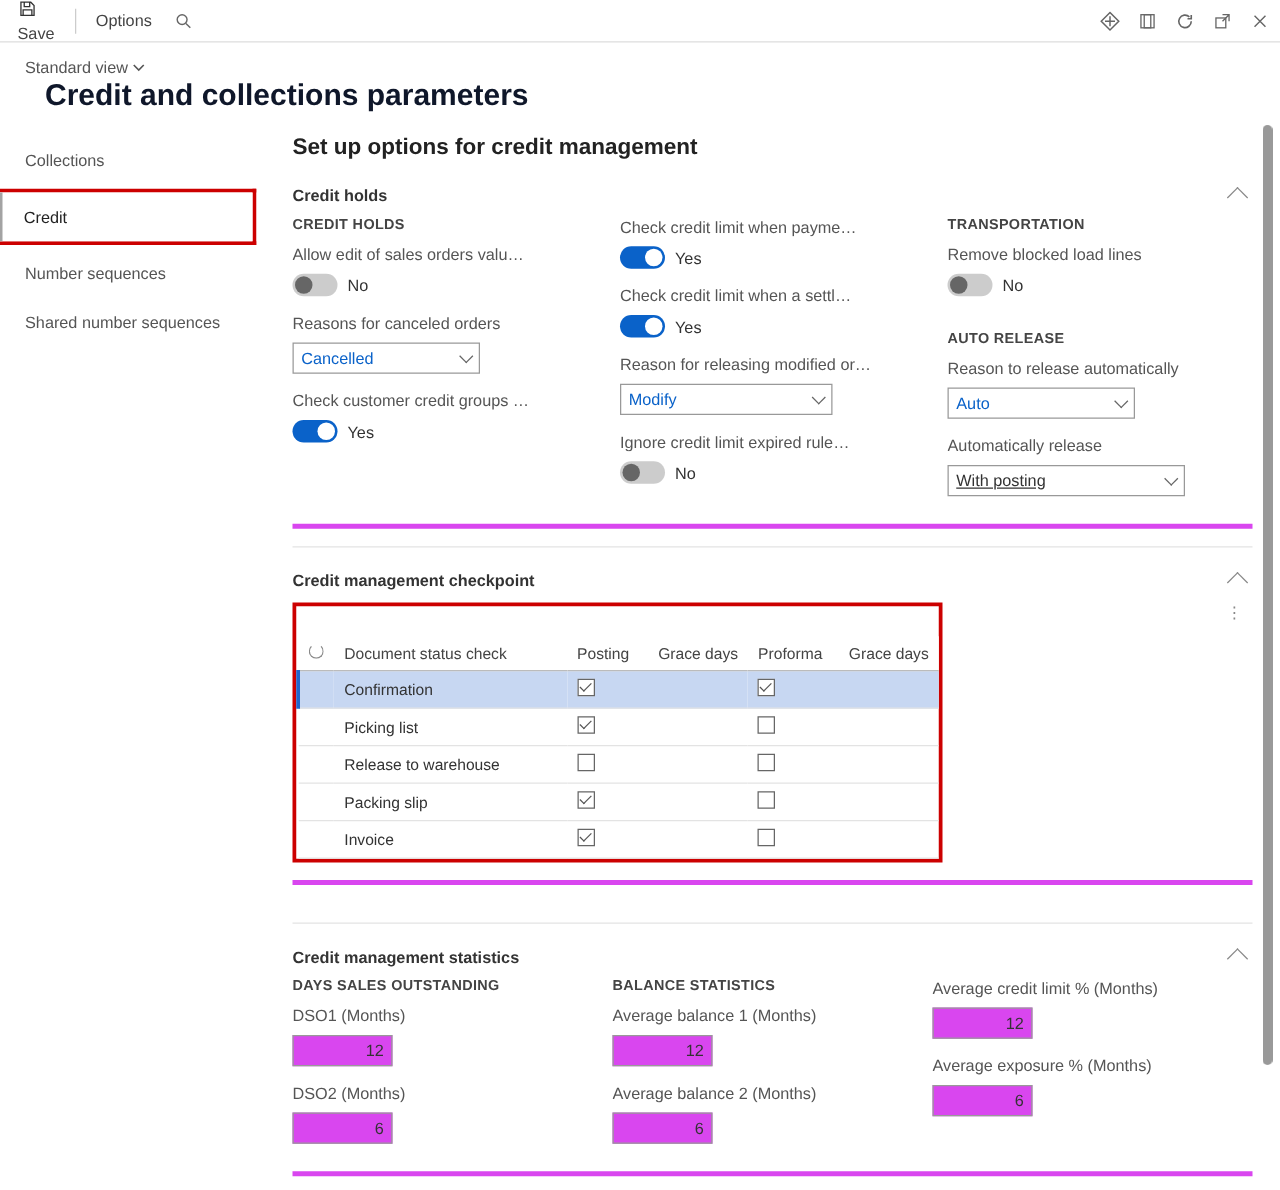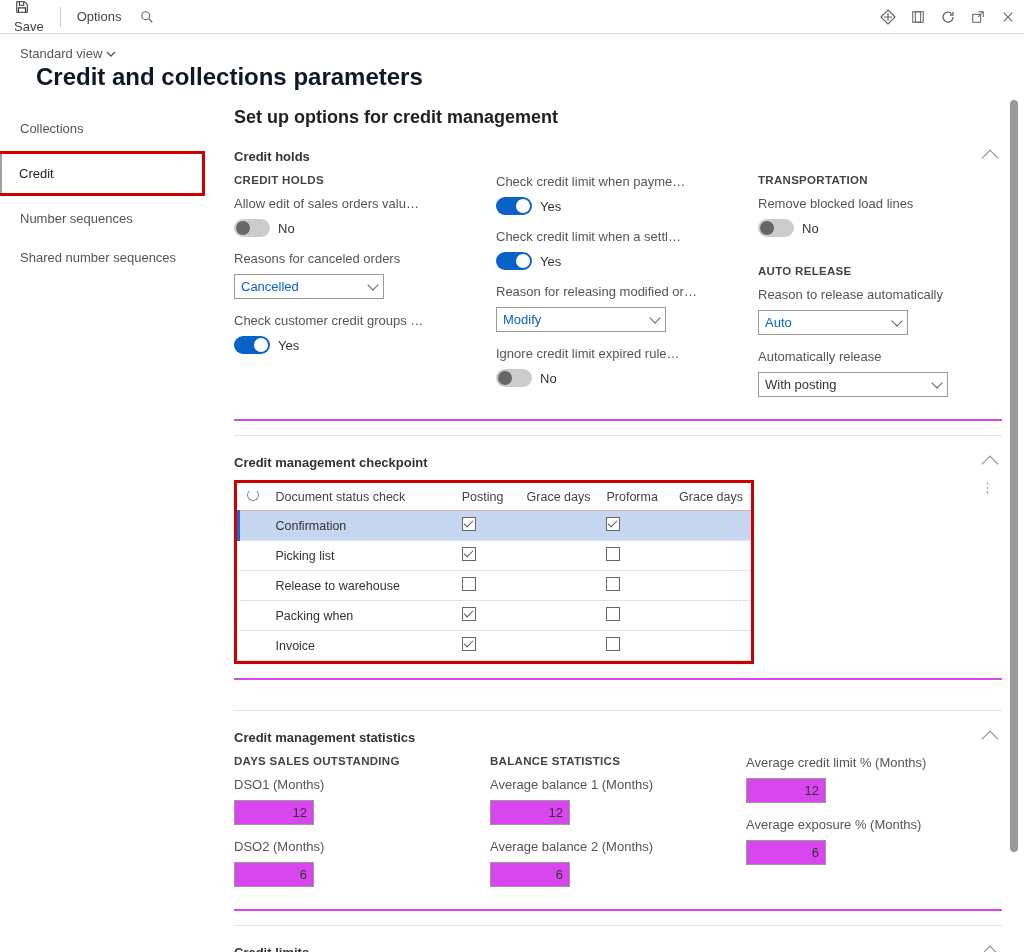--- a/index.html
+++ b/index.html
@@ -34,46 +34,46 @@
   .red-box-credit { border: 3px solid #c00; border-left: none; border-right: 3px solid #c00; margin: 3px 0; width: 205px; }
   .red-box-credit .nav-item { border-left: 2px solid #a3a3a3; }
 
   .main-panel { flex: 1; overflow-y: auto; padding: 8px 22px 20px 14px; border-left: 0px solid #eee; position: relative; }
   .main-panel::after {
     content: ''; position: fixed; right: 6px; top: 100px; bottom: 100px; width: 8px; background: #999; border-radius: 4px;
   }
 
   .section-title { font-size: 18px; font-weight: 600; margin: 0 0 16px 0; color: #222; }
 
-  .fasttab { border-bottom: 2px solid #d946ef; padding-bottom: 14px; margin-bottom: 14px; }
+  .fasttab { border-bottom: 4px solid #d946ef; padding-bottom: 14px; margin-bottom: 14px; }
   .fasttab-header { display: flex; justify-content: space-between; align-items: center; cursor: pointer; padding: 4px 0 10px 0; }
   .fasttab-title { font-weight: 600; color: #333; }
   .caret-up { width: 12px; height: 12px; border-right: 1.5px solid #888; border-top: 1.5px solid #888; transform: rotate(-45deg); margin-top: 4px; margin-right: 6px; }
 
   .columns { display: flex; gap: 18px; }
   .col { flex: 1; min-width: 0; display: flex; flex-direction: column; gap: 6px; }
 
   .subheading { font-weight: 700; font-size: 11.5px; color: #444; letter-spacing: 0.3px; margin-bottom: 4px; }
   .field-label { color: #555; font-size: 13px; white-space: nowrap; overflow: hidden; text-overflow: ellipsis; }
 
   .toggle-row { display: flex; align-items: center; gap: 8px; margin: 2px 0 8px 0; }
   .toggle { width: 36px; height: 18px; border-radius: 9px; background: #ccc; position: relative; cursor: pointer; flex-shrink: 0; }
   .toggle::after { content: ''; position: absolute; width: 14px; height: 14px; background: #666; border-radius: 50%; top: 2px; left: 2px; transition: left 0.15s; }
   .toggle.on { background: #0a62c9; }
   .toggle.on::after { background: #fff; left: 20px; }
 
   .dropdown { display: flex; align-items: center; justify-content: space-between; border: 1px solid #999; padding: 4px 6px; width: 150px; font-size: 13px; color: #0a62c9; cursor: pointer; background: #fff; margin: 2px 0 8px 0; }
-  .dropdown.black-text { color: #333; }
+  .dropdown.black-text { color: #333; text-decoration: underline; }
   .dd-caret { width: 8px; height: 8px; border-right: 1.5px solid #666; border-bottom: 1.5px solid #666; transform: rotate(45deg); margin-top: -3px; }
   .dropdown.wide { width: 190px; }
 
   .num-input { border: 1px solid #999; padding: 4px 6px; width: 80px; text-align: right; margin: 2px 0 8px 0; background: #d946ef; }
 
   .grid-wrap { border: 3px solid #c00; width: 520px; }
-  .grid { display: table; width: 100%; border-collapse: collapse; }
+  .grid { display: table; width: 100%; border-collapse: collapse; margin-top: 24px; }
   .grid-header { display: table-row; background: #fff; }
   .grid-header > div, .grid-row > div { display: table-cell; padding: 6px 8px; border-bottom: 1px solid #e3e3e3; font-size: 12.5px; vertical-align: middle; }
   .grid-header > div { font-weight: 400; color: #444; border-bottom: 1px solid #bbb; }
   .col-select { width: 26px; text-align: center; }
   .col-doc { width: 180px; }
   .col-chk { width: 60px; text-align: left; }
   .col-grace { width: 80px; text-align: right; color: #444; }
   .grid-row { display: table-row; }
   .grid-row.selected { background: #c7d7f2; }
   .grid-row.selected .col-select { border-left: 3px solid #2266cc; }
@@ -275,21 +275,21 @@
             <div class="grid-row">
               <div class="col-select"></div>
               <div class="col-doc">Release to warehouse</div>
               <div class="col-chk"><span class="checkbox"></span></div>
               <div class="col-grace"></div>
               <div class="col-chk"><span class="checkbox"></span></div>
               <div class="col-grace"></div>
             </div>
             <div class="grid-row">
               <div class="col-select"></div>
-              <div class="col-doc">Packing when</div>
+              <div class="col-doc">Packing slip</div>
               <div class="col-chk"><span class="checkbox checked"></span></div>
               <div class="col-grace"></div>
               <div class="col-chk"><span class="checkbox"></span></div>
               <div class="col-grace"></div>
             </div>
             <div class="grid-row">
               <div class="col-select"></div>
               <div class="col-doc">Invoice</div>
               <div class="col-chk"><span class="checkbox checked"></span></div>
               <div class="col-grace"></div>

